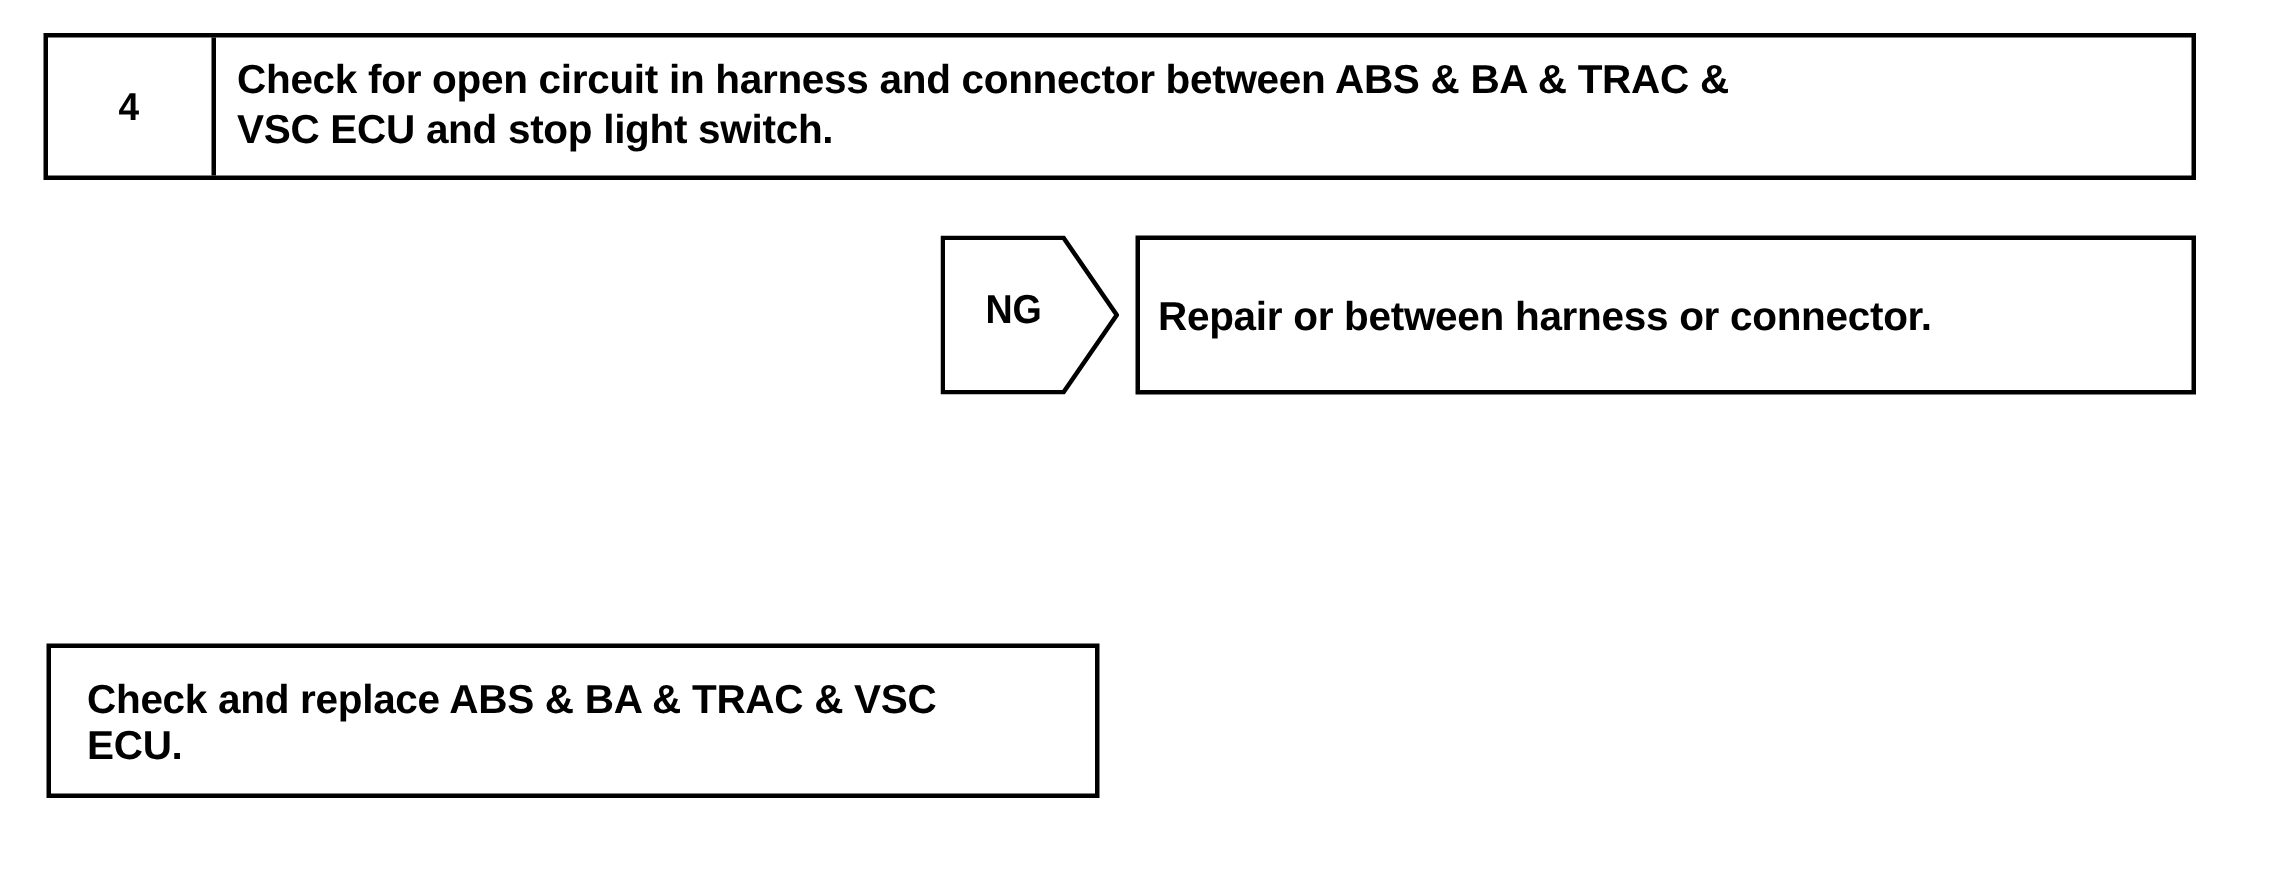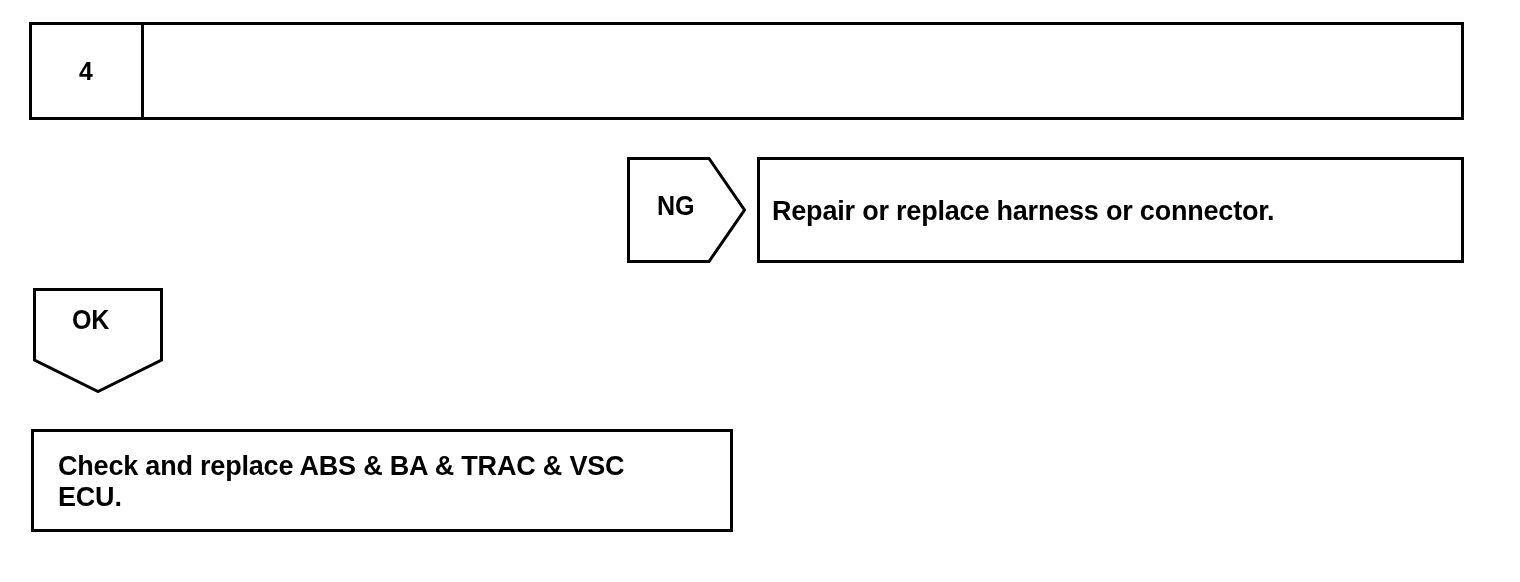--- a/index.html
+++ b/index.html
@@ -155,38 +155,36 @@
 </style>
 </head>
 <body>
 
 <div class="flow-canvas">
 
   <div class="step-row">
     <div class="step-num-cell">
       <span class="txt">4</span>
     </div>
+    <div class="step-text-cell">
+      <span class="txt">Check for open circuit in harness and connector between ABS &amp; BA &amp; TRAC &amp;
+VSC ECU and stop light switch.</span>
+    </div>
   </div>
 
   <div class="ng-arrow">
     <svg width="119" height="106" viewBox="0 0 119 106">
       <polygon points="1.5,1.5 82,1.5 117.5,53 82,104.5 1.5,104.5" fill="#ffffff" stroke="#000000" stroke-width="3" stroke-linejoin="miter"></polygon>
     </svg>
     <span class="txt ng-label">NG</span>
   </div>
 
   <div class="repair-box">
-    <span class="txt">Repair or replace harness or connector.</span>
+    <span class="txt">Repair or between harness or connector.</span>
   </div>
 
-  <div class="ok-arrow">
-    <svg width="130" height="105" viewBox="0 0 130 105">
-      <polygon points="1.5,1.5 128.5,1.5 128.5,72 65,103.5 1.5,72" fill="#ffffff" stroke="#000000" stroke-width="3" stroke-linejoin="miter"></polygon>
-    </svg>
-    <span class="txt ok-label">OK</span>
-  </div>
 
   <div class="final-box">
     <span class="txt">Check and replace ABS &amp; BA &amp; TRAC &amp; VSC
 ECU.</span>
   </div>
 
 </div>
 
 </body></html>

